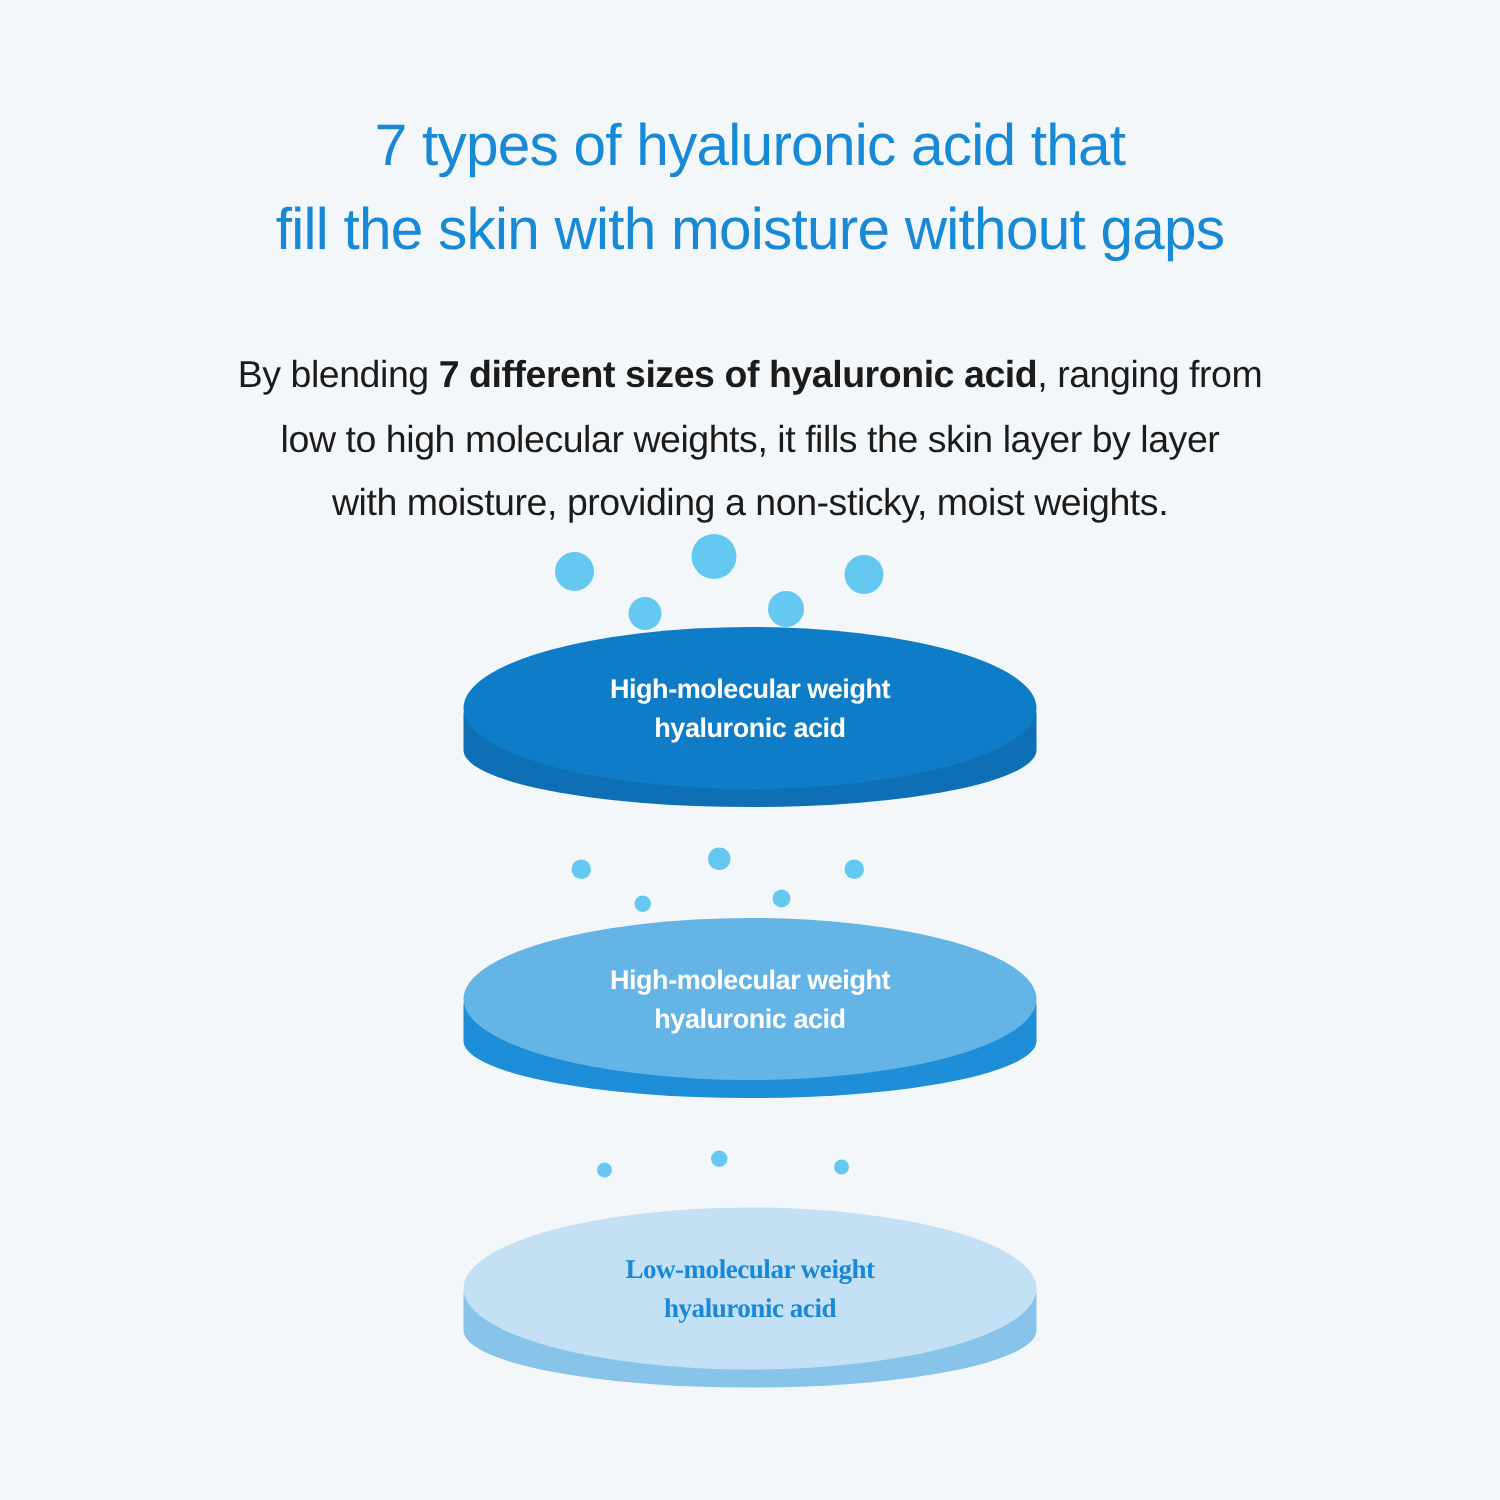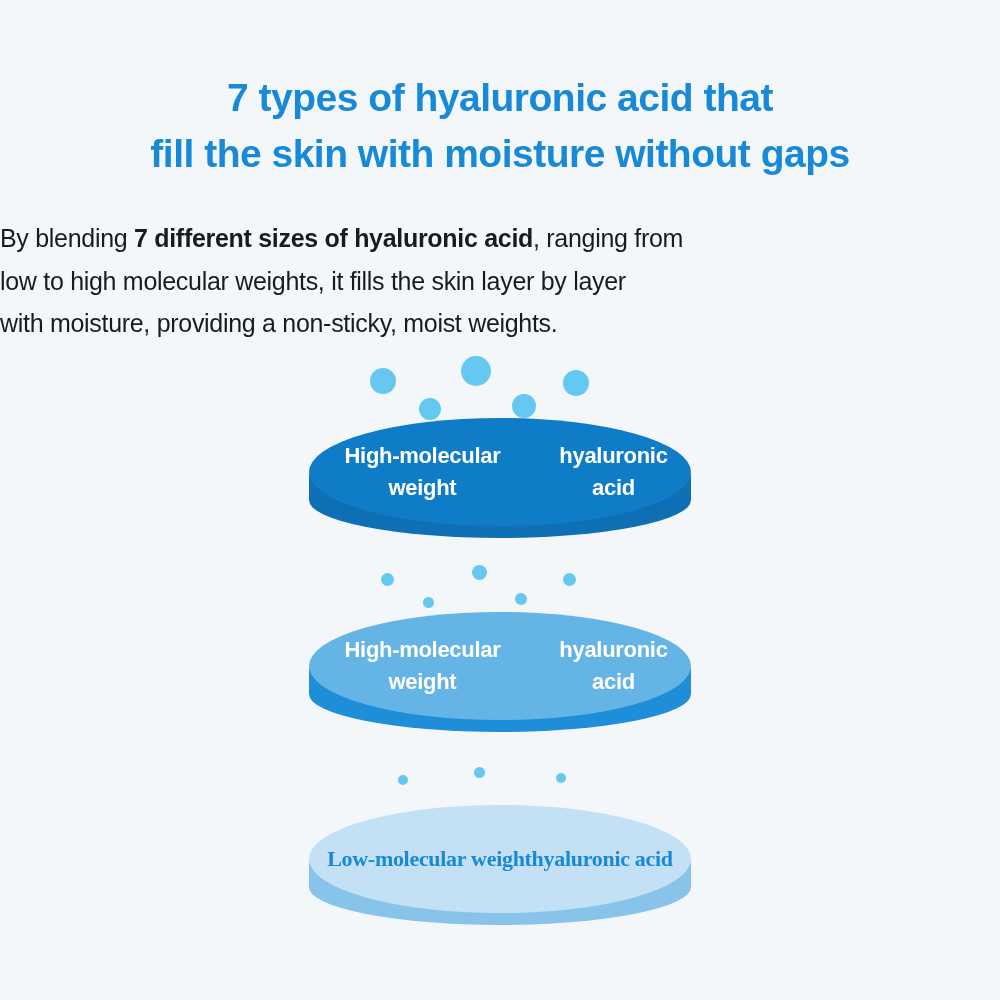--- a/index.html
+++ b/index.html
@@ -22,35 +22,36 @@
 
   
   .headline {
     position: absolute;
     top: 44px;
     left: 0;
     width: 1000px;
     text-align: center;
     color: #1789d6;
     font-size: 39px;
-    font-weight: bold;
+    font-weight: normal;
     line-height: 1.42;
     letter-spacing: -0.5px;
   }
   .headline .line {
     display: block;
     white-space: nowrap;
   }
 
   
   .subtext {
     position: absolute;
-    top: 192px;
+    top: 204px;
     left: 0;
     width: 1000px;
+    text-align: center;
     color: #1b1b1b;
     font-size: 25px;
     line-height: 1.7;
     letter-spacing: -0.3px;
   }
   .subtext .line {
     display: block;
     white-space: nowrap;
   }
   .subtext b {
@@ -89,24 +90,24 @@
     height: 108px;
     border-radius: 50%;
   }
   .disc .caption {
     position: absolute;
     left: 0;
     top: 0;
     width: 382px;
     height: 108px;
     display: flex;
-    flex-direction: row;
+    flex-direction: column;
     align-items: center;
     justify-content: center;
-    font-size: 22px;
+    font-size: 18px;
     font-weight: bold;
     line-height: 1.45;
     text-align: center;
     letter-spacing: -0.3px;
   }
 
   
   #layer-1 { top: 68px; }
   #layer-1 .side { background: #0f6fb5; }
   #layer-1 .top  { background: #0f7cc8; }

